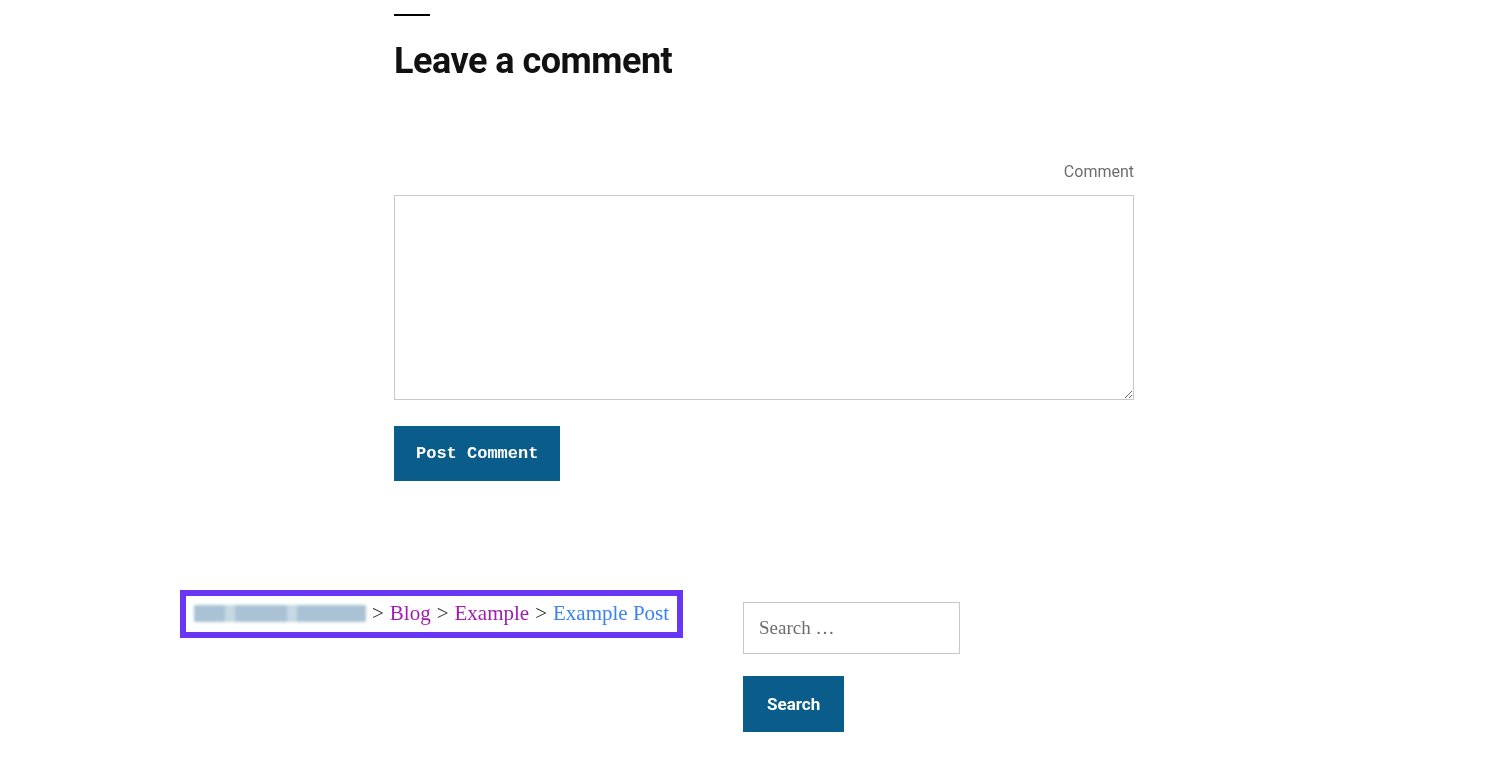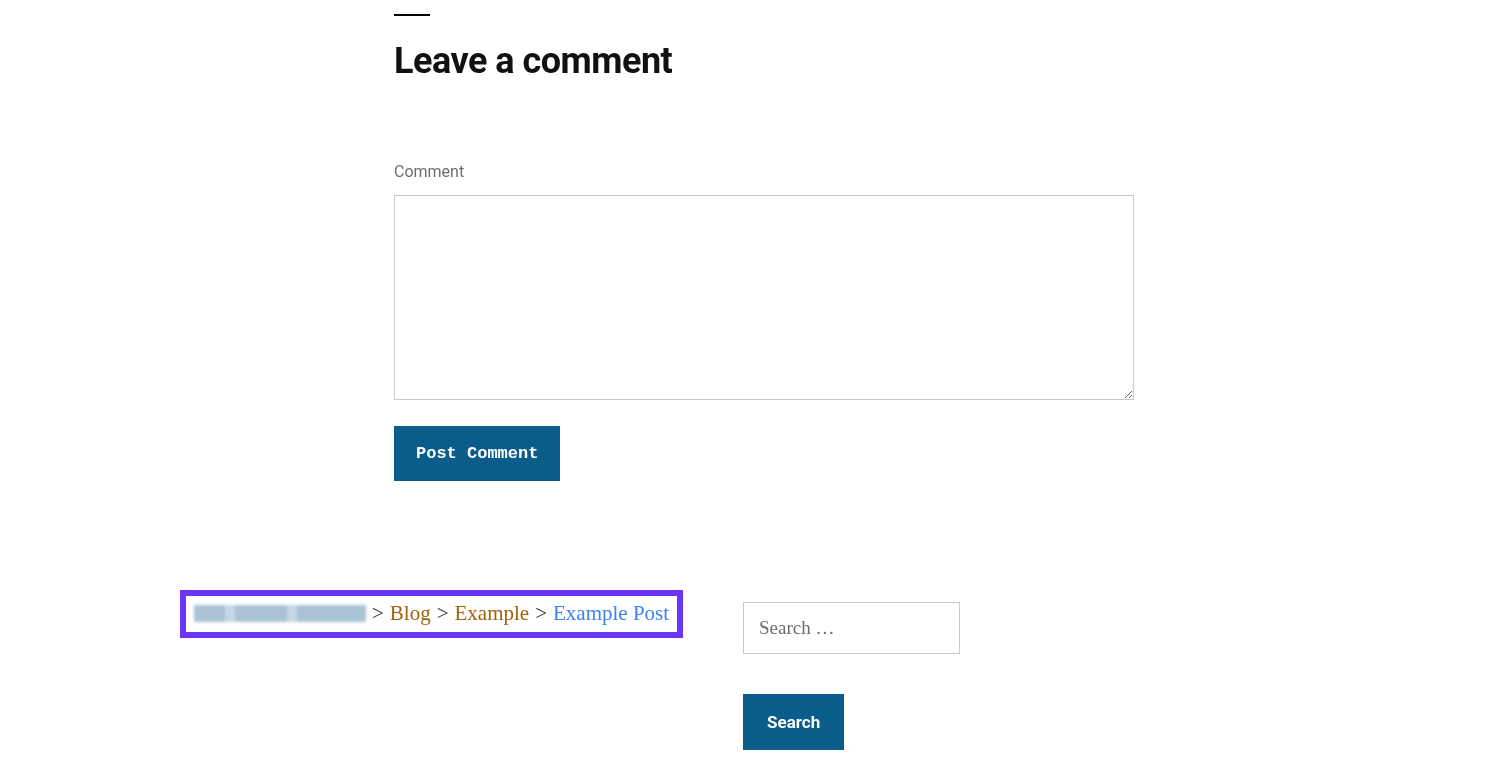--- a/index.html
+++ b/index.html
@@ -33,20 +33,21 @@
       font-weight: 700;
       color: #111;
       letter-spacing: -0.5px;
       margin-bottom: 80px;
     }
     .comment-label {
       font-size: 16px;
       color: #6d6d6d;
       margin-bottom: 14px;
       display: block;
+      text-align: right;
     }
     .comment-textarea {
       width: 100%;
       height: 205px;
       border: 1px solid #c9c9c9;
       padding: 10px;
       font-family: inherit;
       font-size: 14px;
       resize: both;
       margin-bottom: 22px;
@@ -72,21 +73,21 @@
     .breadcrumb-highlight {
       border: 6px solid #6936f5;
       padding: 5px 8px 6px 8px;
       display: inline-flex;
       align-items: center;
       font-family: Georgia, "Times New Roman", serif;
       font-size: 21px;
       color: #111;
     }
     .breadcrumb-link {
-      color: #a16207;
+      color: #a21caf;
       text-decoration: none;
       cursor: pointer;
     }
     .breadcrumb-sep {
       margin: 0 6px;
       color: #333;
     }
     .breadcrumb-home {
       display: inline-block;
       width: 172px;
@@ -116,21 +117,21 @@
       font-family: Georgia, "Times New Roman", serif;
       font-size: 19px;
       color: #333;
     }
     .search-input::placeholder {
       color: #6d6d6d;
       font-family: Georgia, "Times New Roman", serif;
     }
     .search-button {
       display: block;
-      margin-top: 40px;
+      margin-top: 22px;
       background: #0a5c8a;
       color: #fff;
       border: none;
       padding: 18px 24px;
       font-size: 17px;
       font-weight: 700;
       cursor: pointer;
       font-family: -apple-system, BlinkMacSystemFont, "Segoe UI", Roboto, sans-serif;
     }
   </style>

